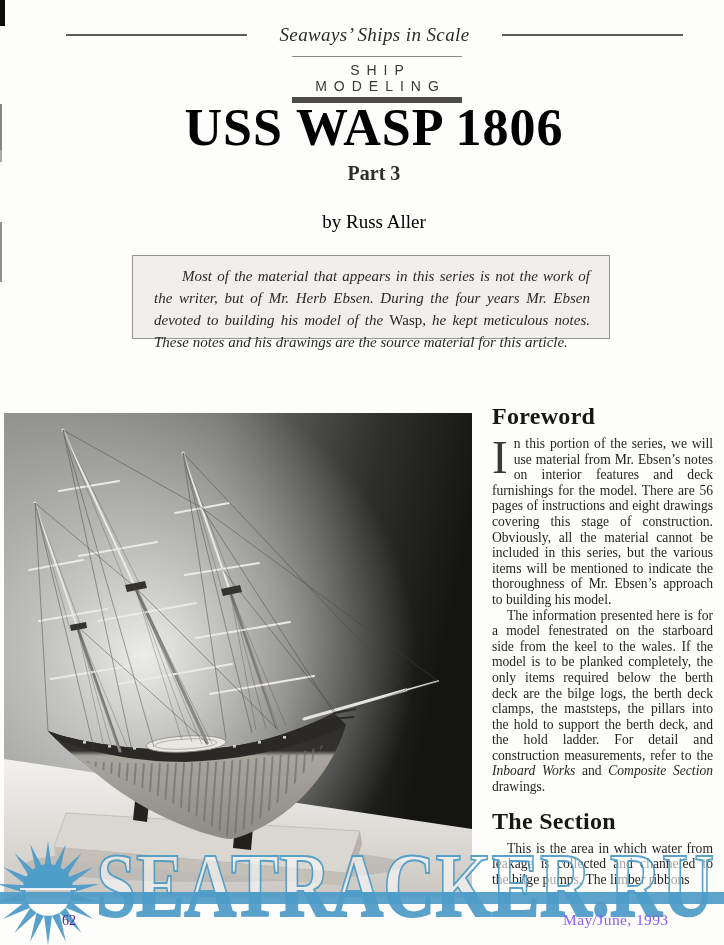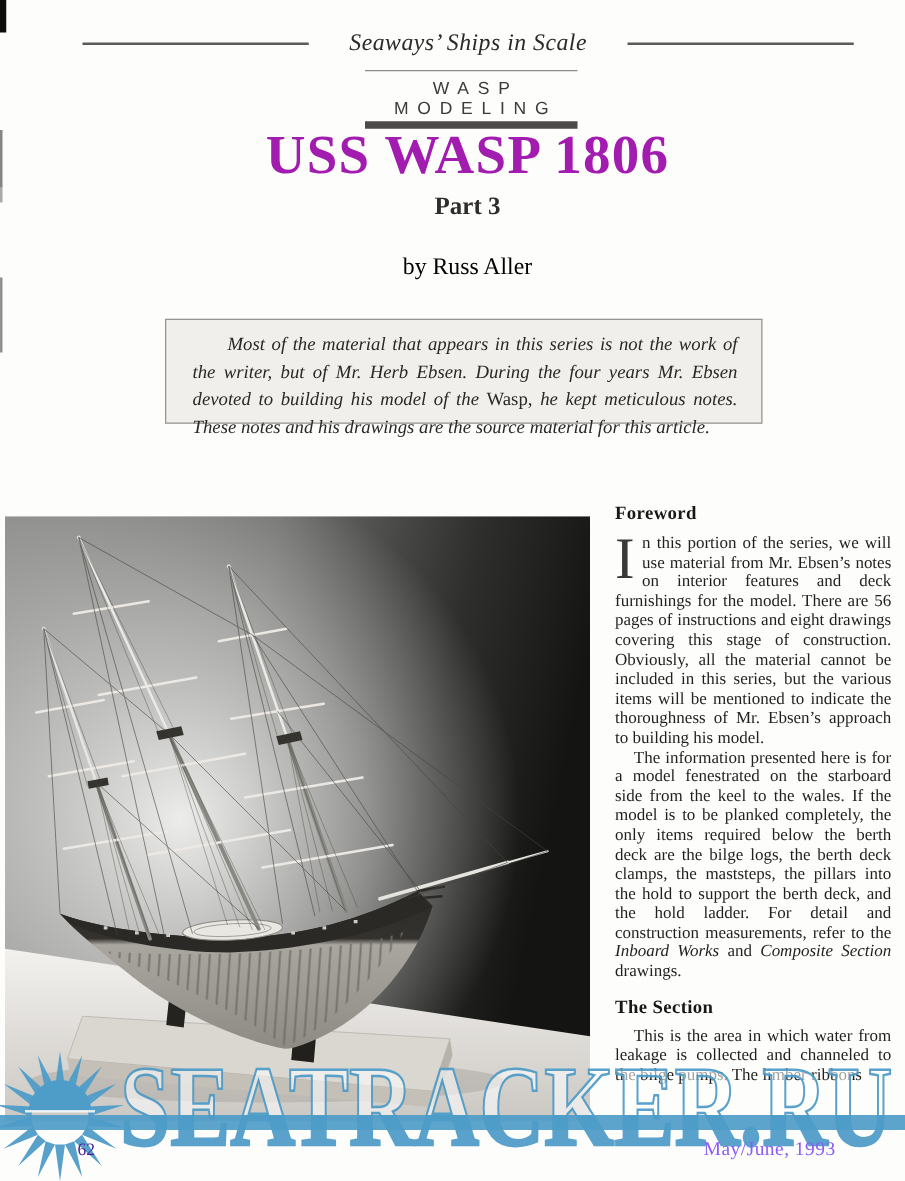--- a/index.html
+++ b/index.html
@@ -15,38 +15,38 @@
 
   .kicker { position:absolute; left:292px; top:56px; width:170px; text-align:center; }
   .kicker-text {
     display:block; border-top:1.5px solid #8d8b88; padding:5px 0 0 7px;
     font-family:"Liberation Sans", sans-serif; font-size:14px; letter-spacing:7px; color:#3b3a38;
   }
   .kicker-bar { margin-top:3px; height:6px; background:#4c4b49; }
 
   
   .title-block { position:absolute; left:24px; top:98px; width:700px; text-align:center; }
-  .title-main { margin:0; font-size:44px; font-weight:bold; letter-spacing:1px; color:#a21caf; }
+  .title-main { margin:0; font-size:52px; font-weight:bold; letter-spacing:1px; color:#000000; }
   .title-part { margin:5px 0 0; font-size:20px; font-weight:bold; color:#2e2d2b; }
   .byline    { margin:26px 0 0; font-size:19px; color:#000000; }
 
   
   .abstract {
     position:absolute; left:132px; top:255px; width:478px; height:84px; box-sizing:border-box;
     background:#f1efec; border:1px solid #95938e; padding:9px 19px 0 21px;
   }
   .abstract p { margin:0; font-style:italic; font-size:15px; line-height:22px; text-align:justify; text-indent:28px; color:#292826; }
   .ship-name { font-style:normal; }
 
   
   .photo { position:absolute; left:4px; top:413px; width:468px; height:484px; z-index:1; }
 
   
   .col { position:absolute; left:492px; top:403px; width:221px; z-index:2; }
-  .col h3 { margin:0 0 6px; font-size:15px; letter-spacing:.3px; color:#181715; }
+  .col h3 { margin:0 0 6px; font-size:24px; letter-spacing:.3px; color:#181715; }
   .col .sect-mid h3 { margin-top:14px; }
   .col .sect-last h3 { margin-top:13px; }
   .col p { margin:0; font-size:13.6px; line-height:15.6px; text-align:justify; color:#201f1d; }
   .col p.indent { text-indent:15px; }
   .dropcap { float:left; font-size:47px; line-height:37px; padding:3px 6px 0 0; color:#3a3937; }
 
   
   .footer-page { position:absolute; left:62px; top:913px; font-size:14px; color:#4c1d95; z-index:6; }
   .footer-date { position:absolute; left:563px; top:911px; width:130px; font-size:15.5px; letter-spacing:.4px; color:#8b5cf6; z-index:6; }
 
@@ -71,21 +71,21 @@
   <div class="artifact a3"></div>
   <div class="artifact a4"></div>
 
   <div class="masthead">
     <div class="rule"></div>
     <div class="journal">Seaways’ Ships in Scale</div>
     <div class="rule"></div>
   </div>
 
   <div class="kicker">
-    <span class="kicker-text">WASP MODELING</span>
+    <span class="kicker-text">SHIP MODELING</span>
     <div class="kicker-bar"></div>
   </div>
 
   <div class="title-block">
     <h1 class="title-main">USS WASP 1806</h1>
     <h2 class="title-part">Part 3</h2>
     <p class="byline">by Russ Aller</p>
   </div>
 
   <div class="abstract">

